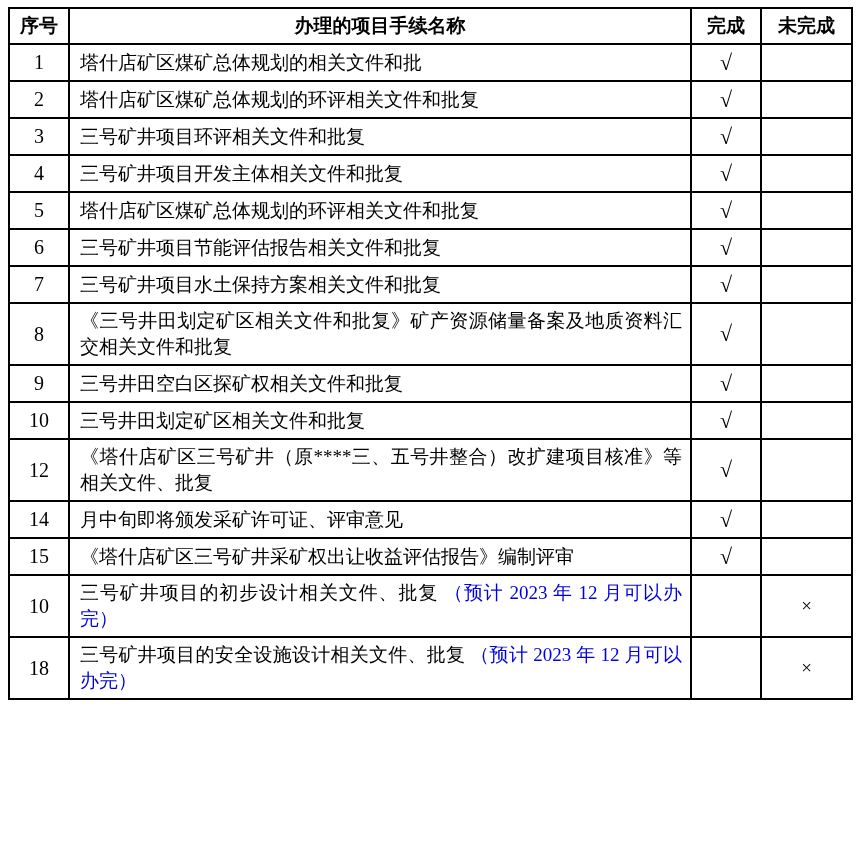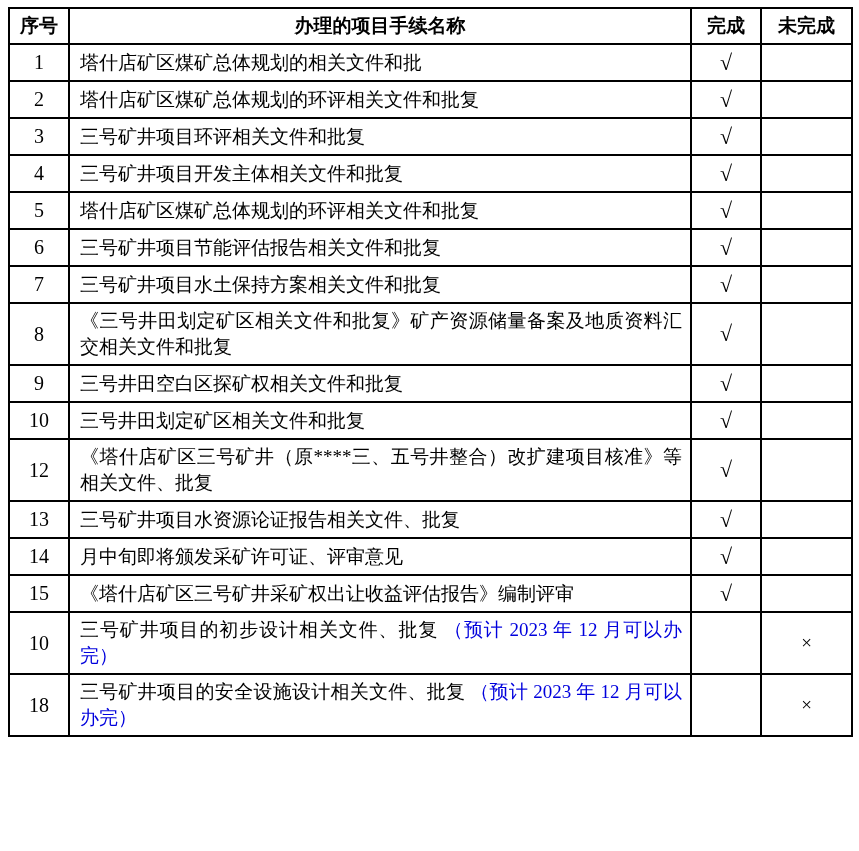--- a/index.html
+++ b/index.html
@@ -181,28 +181,20 @@
 
     <tr>
       <td class="num">12</td>
       <td class="name">
         <span class="main">《塔什店矿区三号矿井（原****三、五号井整合）改扩建项目核准》等相关文件、批复</span><span class="note"></span>
       </td>
       <td class="mark done-cell">√</td>
       <td class="mark undone-cell"></td>
     </tr>
 
-    <tr>
-      <td class="num">13</td>
-      <td class="name">
-        <span class="main">三号矿井项目水资源论证报告相关文件、批复</span><span class="note"></span>
-      </td>
-      <td class="mark done-cell">√</td>
-      <td class="mark undone-cell"></td>
-    </tr>
 
     <tr>
       <td class="num">14</td>
       <td class="name">
         <span class="main">月中旬即将颁发采矿许可证、评审意见</span><span class="note"></span>
       </td>
       <td class="mark done-cell">√</td>
       <td class="mark undone-cell"></td>
     </tr>
 

